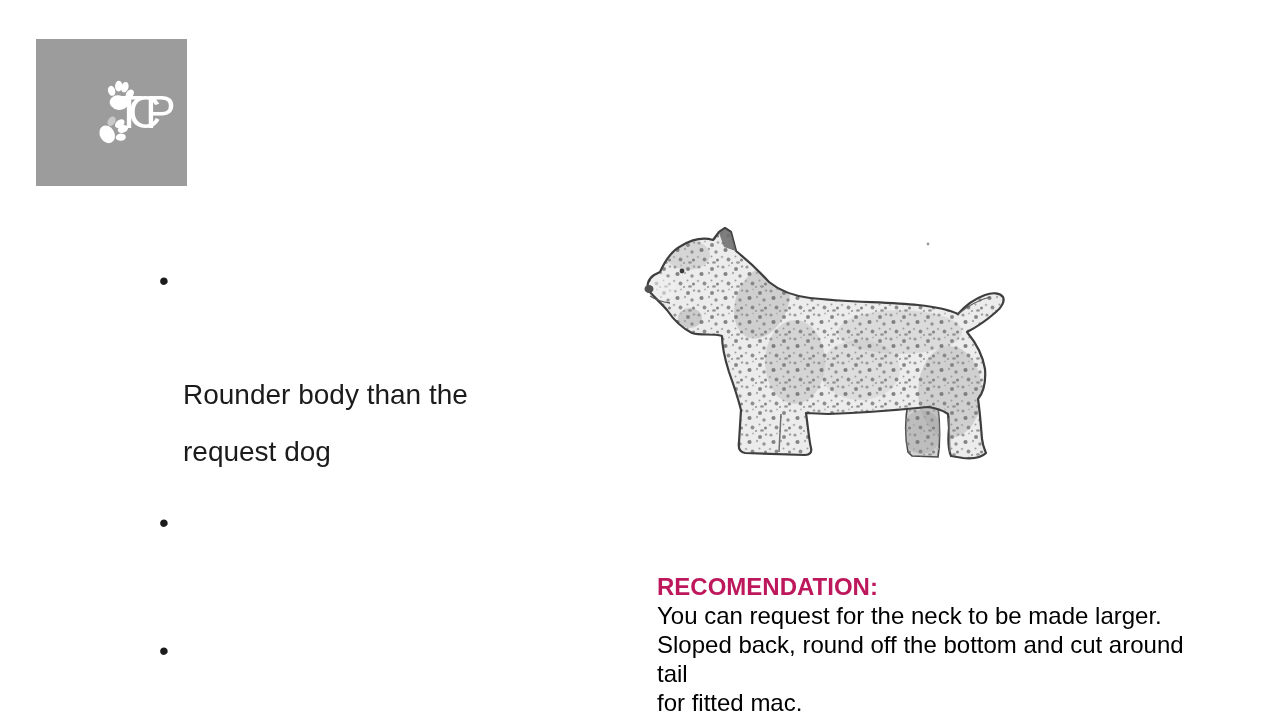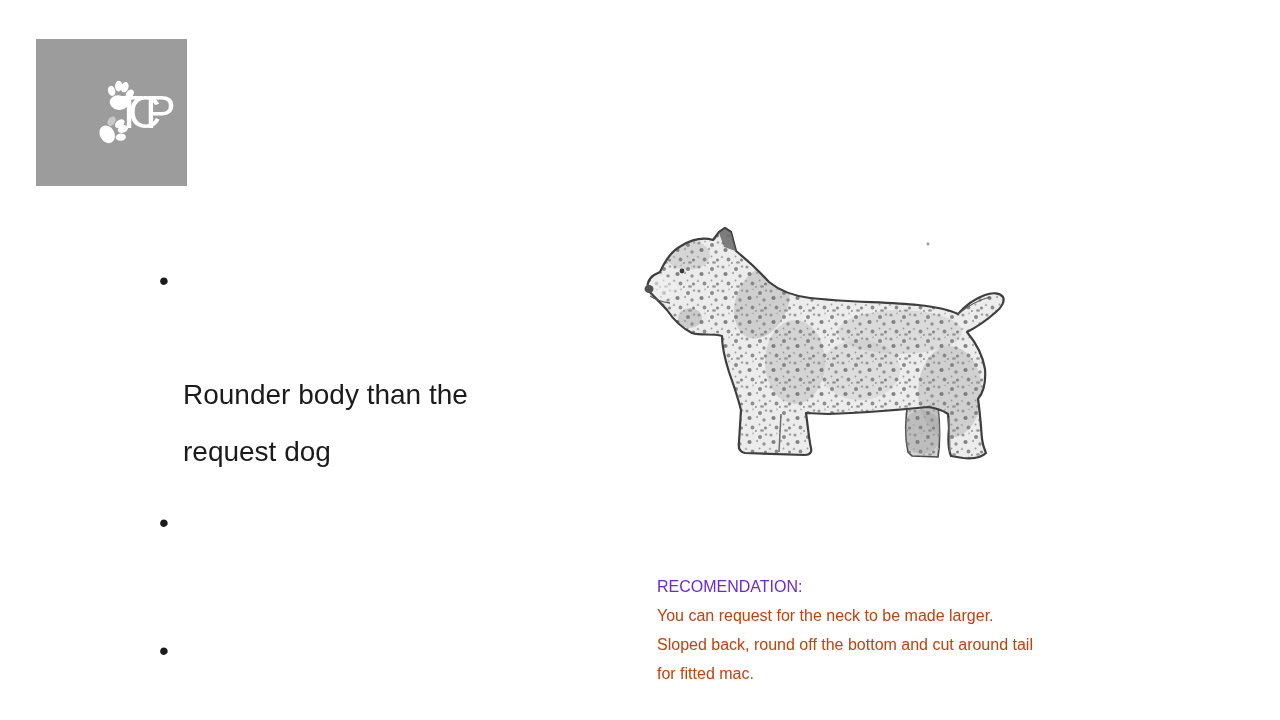--- a/index.html
+++ b/index.html
@@ -42,24 +42,24 @@
     position:absolute; left:0; top:0;
     font-size:28px; line-height:57px; color:#1b1b1b;
   }
 
   
   .dog-wrap { position:absolute; left:637px; top:208px; width:381px; height:270px; }
 
   
   .recommendation { position:absolute; left:657px; top:572px; width:560px; }
   .rec-heading {
-    font-size:16px; font-weight:400; color:#6d28d9; line-height:29px;
+    font-size:24px; font-weight:700; color:#be185d; line-height:29px;
   }
   .rec-body {
-    font-size:16px; color:#c2410c; line-height:29px;
+    font-size:24px; color:#000000; line-height:29px;
     white-space:pre-line;
   }
 </style>
 </head>
 <body>
 
 <div class="logo" style="background:#9c9c9c;">
   <span class="logo-letter tp">TP</span>
   <span class="logo-letter c">C</span>
   <svg class="logo-paws" width="55" height="80" viewBox="0 0 55 80" aria-hidden="true">

